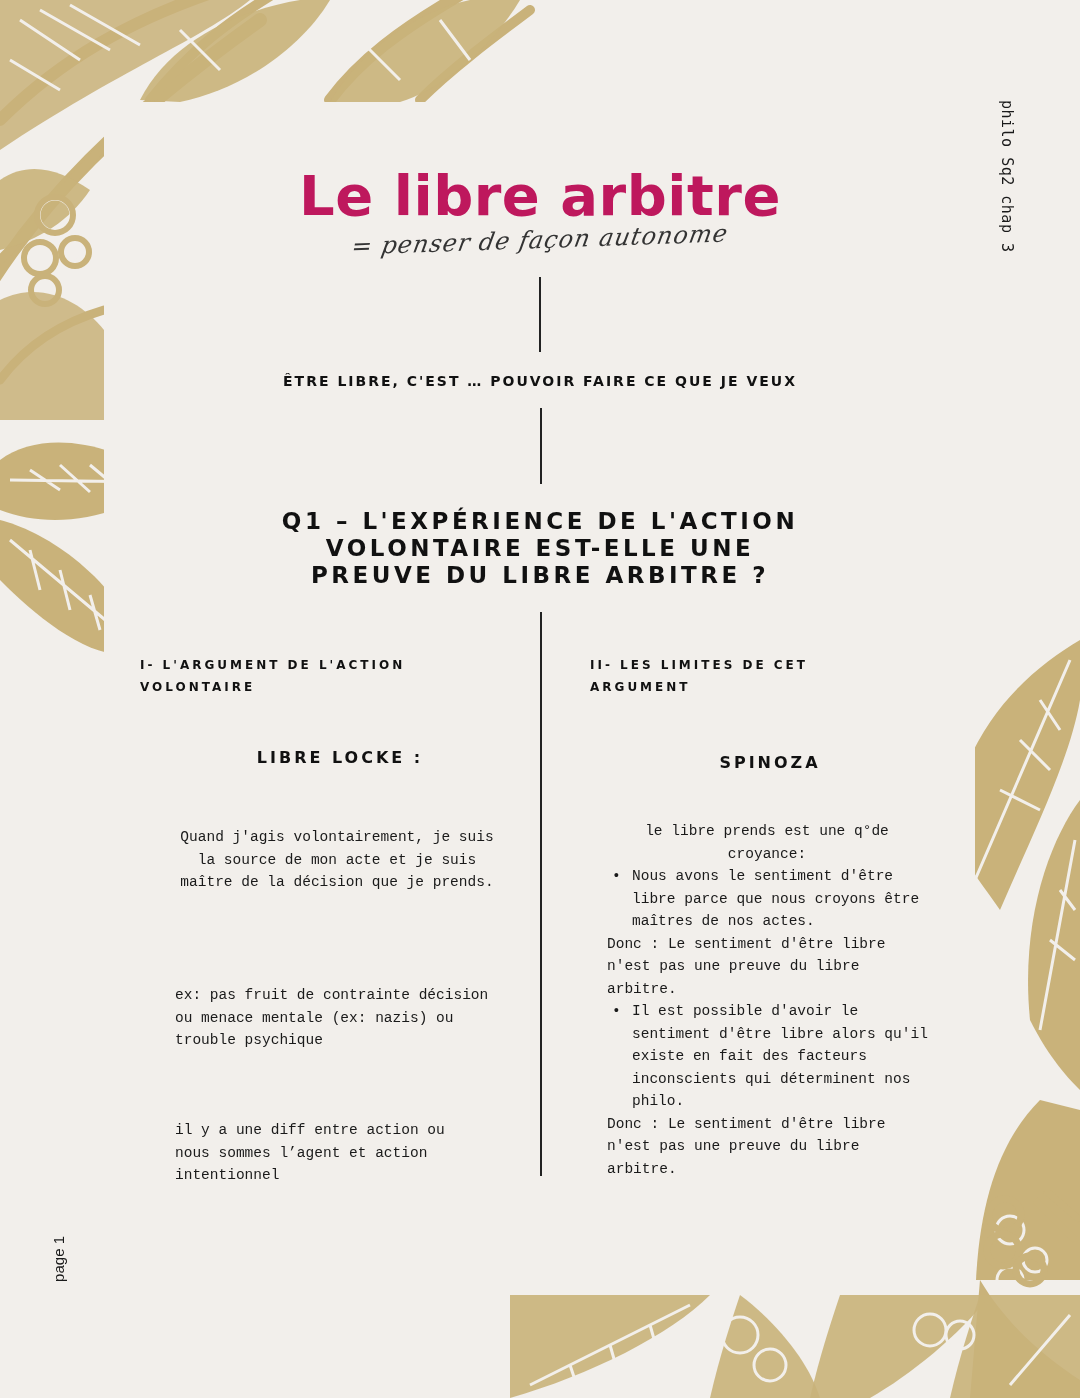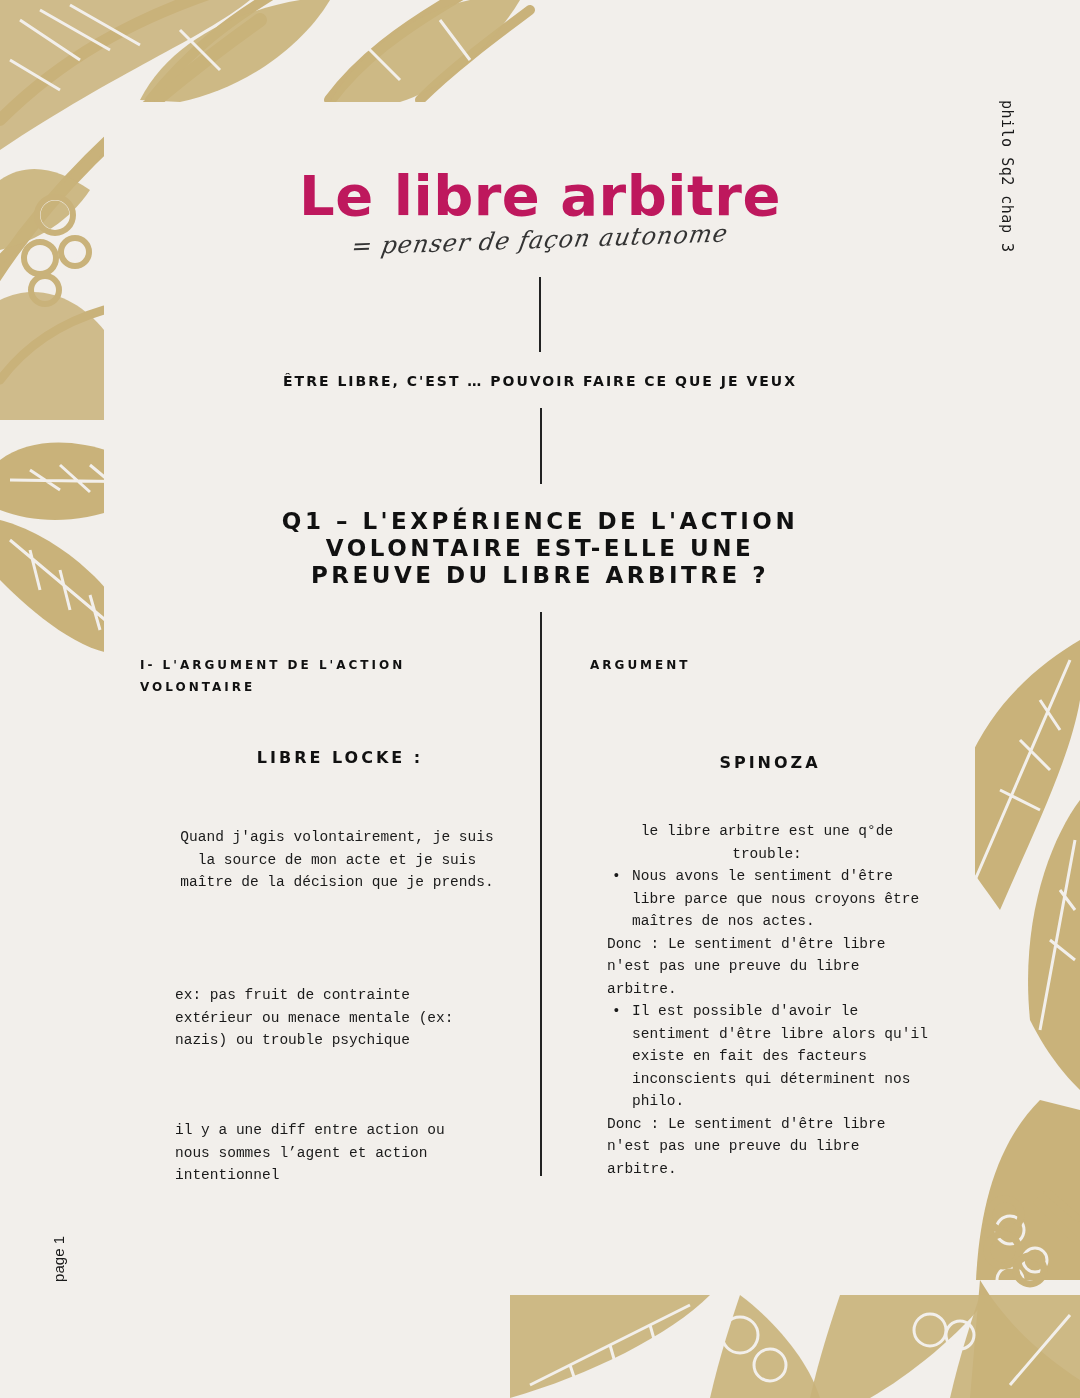--- a/index.html
+++ b/index.html
@@ -182,30 +182,31 @@
 
 <div class="abs" style="left:140px;width:400px;top:654px;">
   <div class="sec-head">I- L'ARGUMENT DE L'ACTION</div>
   <div class="sec-head">VOLONTAIRE</div>
 </div>
 <div class="abs author" style="left:140px;width:400px;top:748px;">LIBRE LOCKE :</div>
 
 <div class="abs mono center" style="left:174px;width:326px;top:826px;">
   <div>Quand j'agis volontairement, je suis la source de mon acte et je suis maître de la décision que je prends.</div>
 </div>
-<div class="abs mono" style="left:175px;width:320px;top:984px;">ex: pas fruit de contrainte extérieur ou menace mentale (ex: nazis) ou trouble psychique</div>
+<div class="abs mono" style="left:175px;width:320px;top:984px;">ex: pas fruit de contrainte décision ou menace mentale (ex: nazis) ou trouble psychique</div>
 <div class="abs mono" style="left:175px;width:300px;top:1119px;">il y a une diff entre action ou nous sommes l’agent et action intentionnel</div>
 
 <div class="abs" style="left:590px;width:360px;top:654px;">
+  <div class="sec-head">II- LES LIMITES DE CET</div>
   <div class="sec-head">ARGUMENT</div>
 </div>
 <div class="abs author" style="left:590px;width:360px;top:753px;">SPINOZA</div>
 
 <div class="abs mono" style="left:607px;width:330px;top:820px;">
-  <div class="center" style="width:320px;padding:0 20px;">le libre arbitre est une q°de trouble:</div>
+  <div class="center" style="width:320px;padding:0 20px;">le libre prends est une q°de croyance:</div>
   <ul class="bul">
     <li>Nous avons le sentiment d'être libre parce que nous croyons être maîtres de nos actes.</li>
   </ul>
   <div>Donc : Le sentiment d'être libre n'est pas une preuve du libre arbitre.</div>
   <ul class="bul">
     <li>Il est possible d'avoir le sentiment d'être libre alors qu'il existe en fait des facteurs inconscients qui déterminent nos philo.</li>
   </ul>
   <div>Donc : Le sentiment d'être libre n'est pas une preuve du libre arbitre.</div>
 </div>
 

